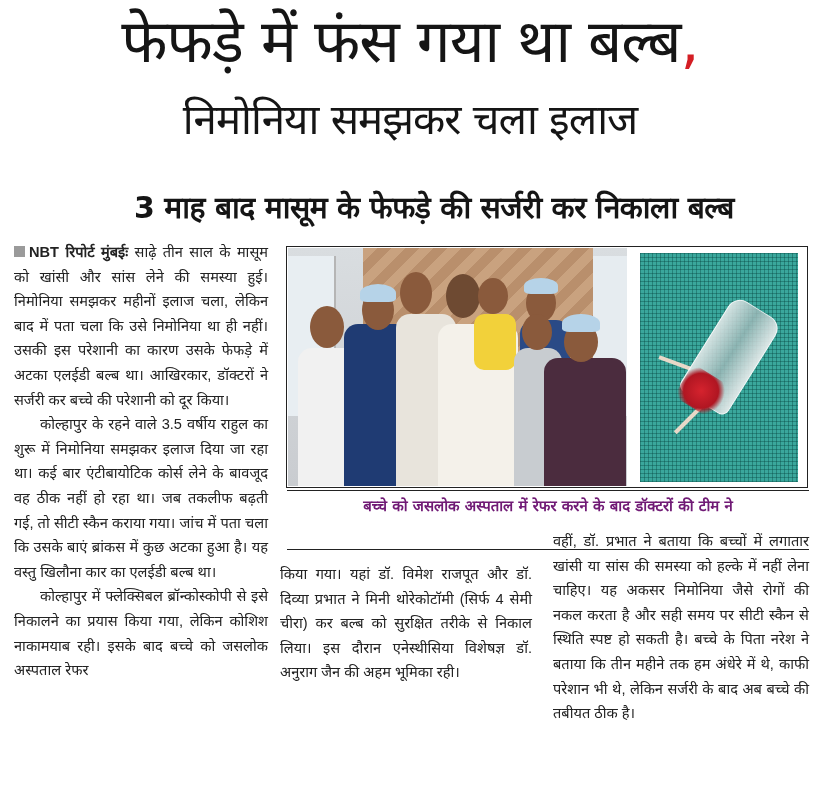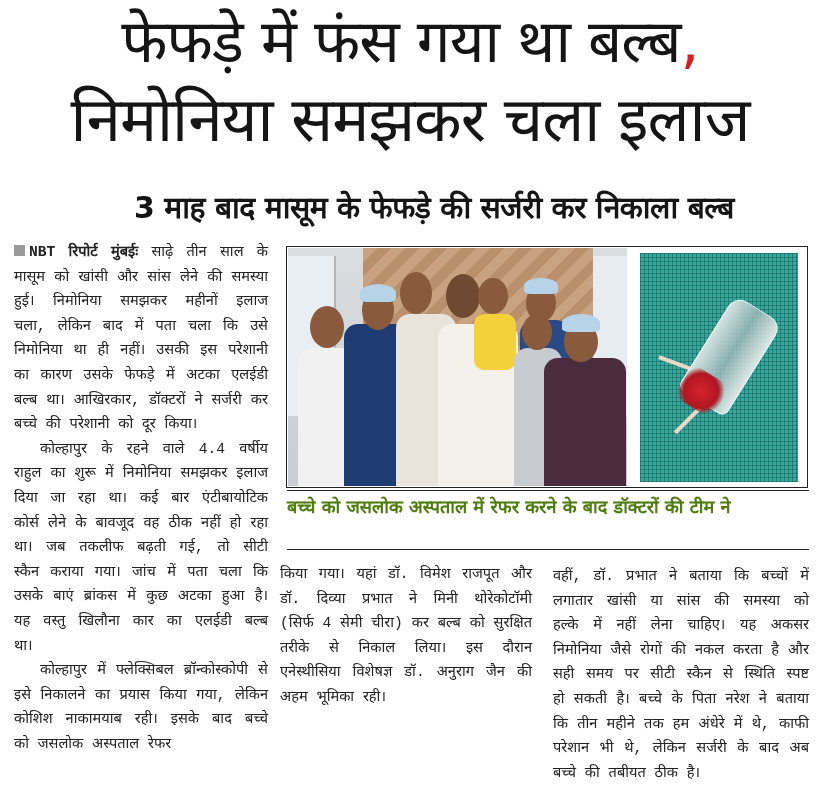--- a/index.html
+++ b/index.html
@@ -5,37 +5,37 @@
   * { box-sizing: border-box; margin: 0; padding: 0; }
   html, body { width: 820px; height: 796px; background: #ffffff; overflow: hidden; }
   body { position: relative; font-family: "DejaVu Sans", sans-serif; color: #1a1a1a; }
 
   .headline {
     position: absolute; left: 0; width: 820px; text-align: center;
     font-family: "DejaVu Sans", sans-serif; font-weight: normal; color: #151515;
     letter-spacing: -1px; white-space: nowrap;
   }
   .hl1 { top: 2px; font-size: 60px; line-height: 78px; }
-  .hl2 { top: 80px; font-size: 62px; line-height: 80px; }
+  .hl2 { top: 80px; font-size: 42px; line-height: 80px; }
   .comma { color: #d41e24; }
   .subhead {
     position: absolute; top: 186px; left: 0; width: 820px; text-align: center;
     font-family: "DejaVu Sans", sans-serif; font-weight: bold; font-size: 30px;
     line-height: 44px; color: #151515; letter-spacing: -0.5px; white-space: nowrap; margin-left: 24px;
   }
 
   .col {
-    position: absolute; font-family: Liberation Mono, monospace; font-size: 14.6px;
+    position: absolute; font-family: Liberation Sans, sans-serif; font-size: 14.6px;
     line-height: 24.6px; color: #222; text-align: justify;
   }
   .col p { margin: 0; }
   .col p.indent { text-indent: 26px; }
   .col1 { left: 14px; top: 240px; width: 254px; }
   .col2 { left: 280px; top: 562px; width: 252px; }
-  .col3 { left: 553px; top: 564px; width: 256px; }
+  .col3 { left: 553px; top: 529px; width: 256px; }
 
   .byline-box { display: inline-block; width: 11px; height: 11px; background: #9a9a9a; margin-right: 4px; vertical-align: 0px; }
   .byline { font-weight: bold; }
 
   .photo-frame {
     position: absolute; left: 286px; top: 246px; width: 522px; height: 242px;
     border: 1px solid #222; background: #fff;
   }
   .photo-group {
     position: absolute; left: 1px; top: 1px; width: 339px; height: 238px; overflow: hidden;
@@ -70,38 +70,38 @@
     background: radial-gradient(circle at 45% 50%, #d5232e 0%, #b01622 55%, rgba(176,22,34,0) 75%);
     transform: rotate(32deg);
   }
   .bulb-leg1 { position: absolute; left: 18px; top: 108px; width: 34px; height: 4px; background: #e8d8c8; transform: rotate(20deg); }
   .bulb-leg2 { position: absolute; left: 30px; top: 165px; width: 36px; height: 4px; background: #e8d8c8; transform: rotate(-45deg); }
 
   .rule { position: absolute; height: 1px; background: #222; }
   .rule-top { left: 287px; top: 490px; width: 522px; }
   .rule-bot { left: 287px; top: 549px; width: 522px; }
   .caption {
-    position: absolute; left: 287px; top: 494px; width: 522px; 
-    font-family: "DejaVu Sans", sans-serif; font-weight: bold; font-size: 18px;
-    line-height: 25px; color: #4d7c0f; white-space: nowrap;
+    position: absolute; left: 287px; top: 494px; width: 522px; text-align: center;
+    font-family: "DejaVu Sans", sans-serif; font-weight: bold; font-size: 15px;
+    line-height: 25px; color: #701a75; white-space: nowrap;
   }
 </style>
 </head>
 <body>
 
 <div>
 
   <h1 class="headline hl1"><span>फेफड़े में फंस गया था बल्ब</span><span class="comma">,</span></h1>
   <h1 class="headline hl2">निमोनिया समझकर चला इलाज</h1>
 
   <h2 class="subhead">3 माह बाद मासूम के फेफड़े की सर्जरी कर निकाला बल्ब</h2>
 
   <div class="col col1">
     <p><span class="byline-box"></span><span class="byline">NBT रिपोर्ट मुंबईः</span> <span>साढ़े तीन साल के मासूम को खांसी और सांस लेने की समस्या हुई। निमोनिया समझकर महीनों इलाज चला, लेकिन बाद में पता चला कि उसे निमोनिया था ही नहीं। उसकी इस परेशानी का कारण उसके फेफड़े में अटका एलईडी बल्ब था। आखिरकार, डॉक्टरों ने सर्जरी कर बच्चे की परेशानी को दूर किया।</span></p>
-    <p class="indent">कोल्हापुर के रहने वाले 4.4 वर्षीय राहुल का शुरू में निमोनिया समझकर इलाज दिया जा रहा था। कई बार एंटीबायोटिक कोर्स लेने के बावजूद वह ठीक नहीं हो रहा था। जब तकलीफ बढ़ती गई, तो सीटी स्कैन कराया गया। जांच में पता चला कि उसके बाएं ब्रांकस में कुछ अटका हुआ है। यह वस्तु खिलौना कार का एलईडी बल्ब था।</p>
+    <p class="indent">कोल्हापुर के रहने वाले 3.5 वर्षीय राहुल का शुरू में निमोनिया समझकर इलाज दिया जा रहा था। कई बार एंटीबायोटिक कोर्स लेने के बावजूद वह ठीक नहीं हो रहा था। जब तकलीफ बढ़ती गई, तो सीटी स्कैन कराया गया। जांच में पता चला कि उसके बाएं ब्रांकस में कुछ अटका हुआ है। यह वस्तु खिलौना कार का एलईडी बल्ब था।</p>
     <p class="indent">कोल्हापुर में फ्लेक्सिबल ब्रॉन्कोस्कोपी से इसे निकालने का प्रयास किया गया, लेकिन कोशिश नाकामयाब रही। इसके बाद बच्चे को जसलोक अस्पताल रेफर</p>
   </div>
 
   <div class="photo-frame">
     <div class="photo-group">
       <div class="wall"></div>
       <div class="window-l"></div>
       <div class="window-r"></div>
 
       <div class="person" style="left:10px;top:100px;width:60px;height:138px;background:#f1f1f1;"></div>

